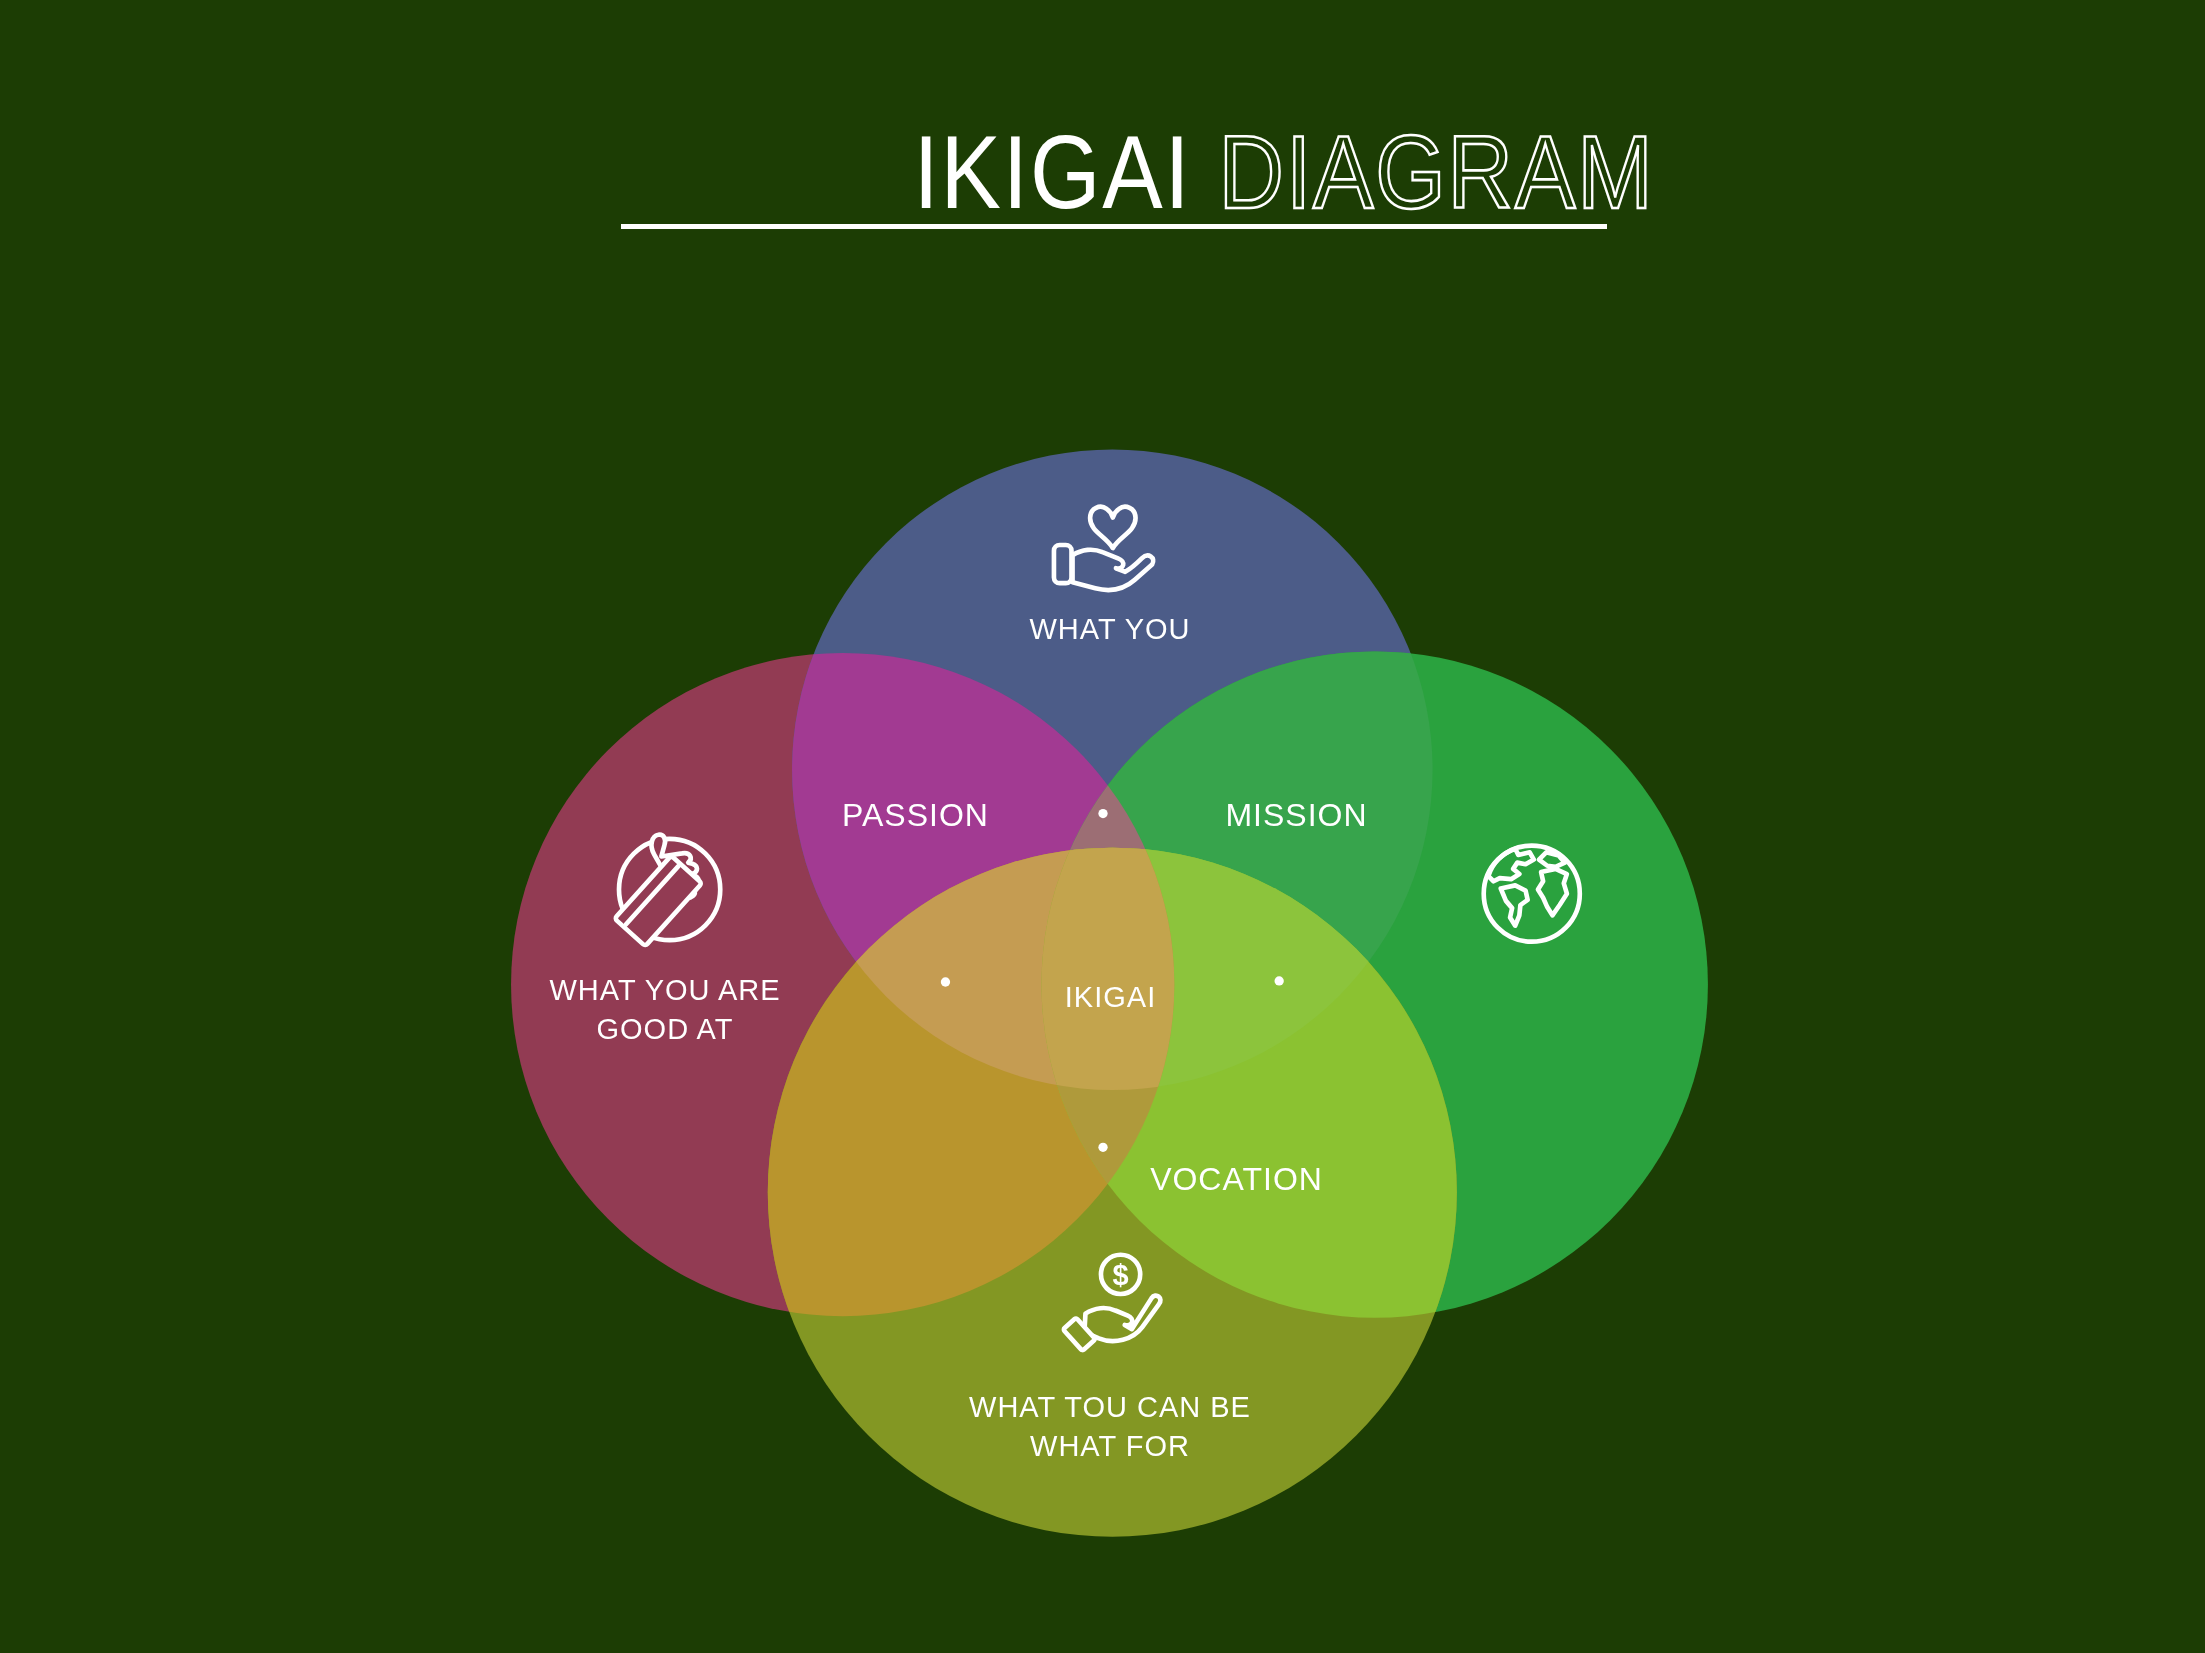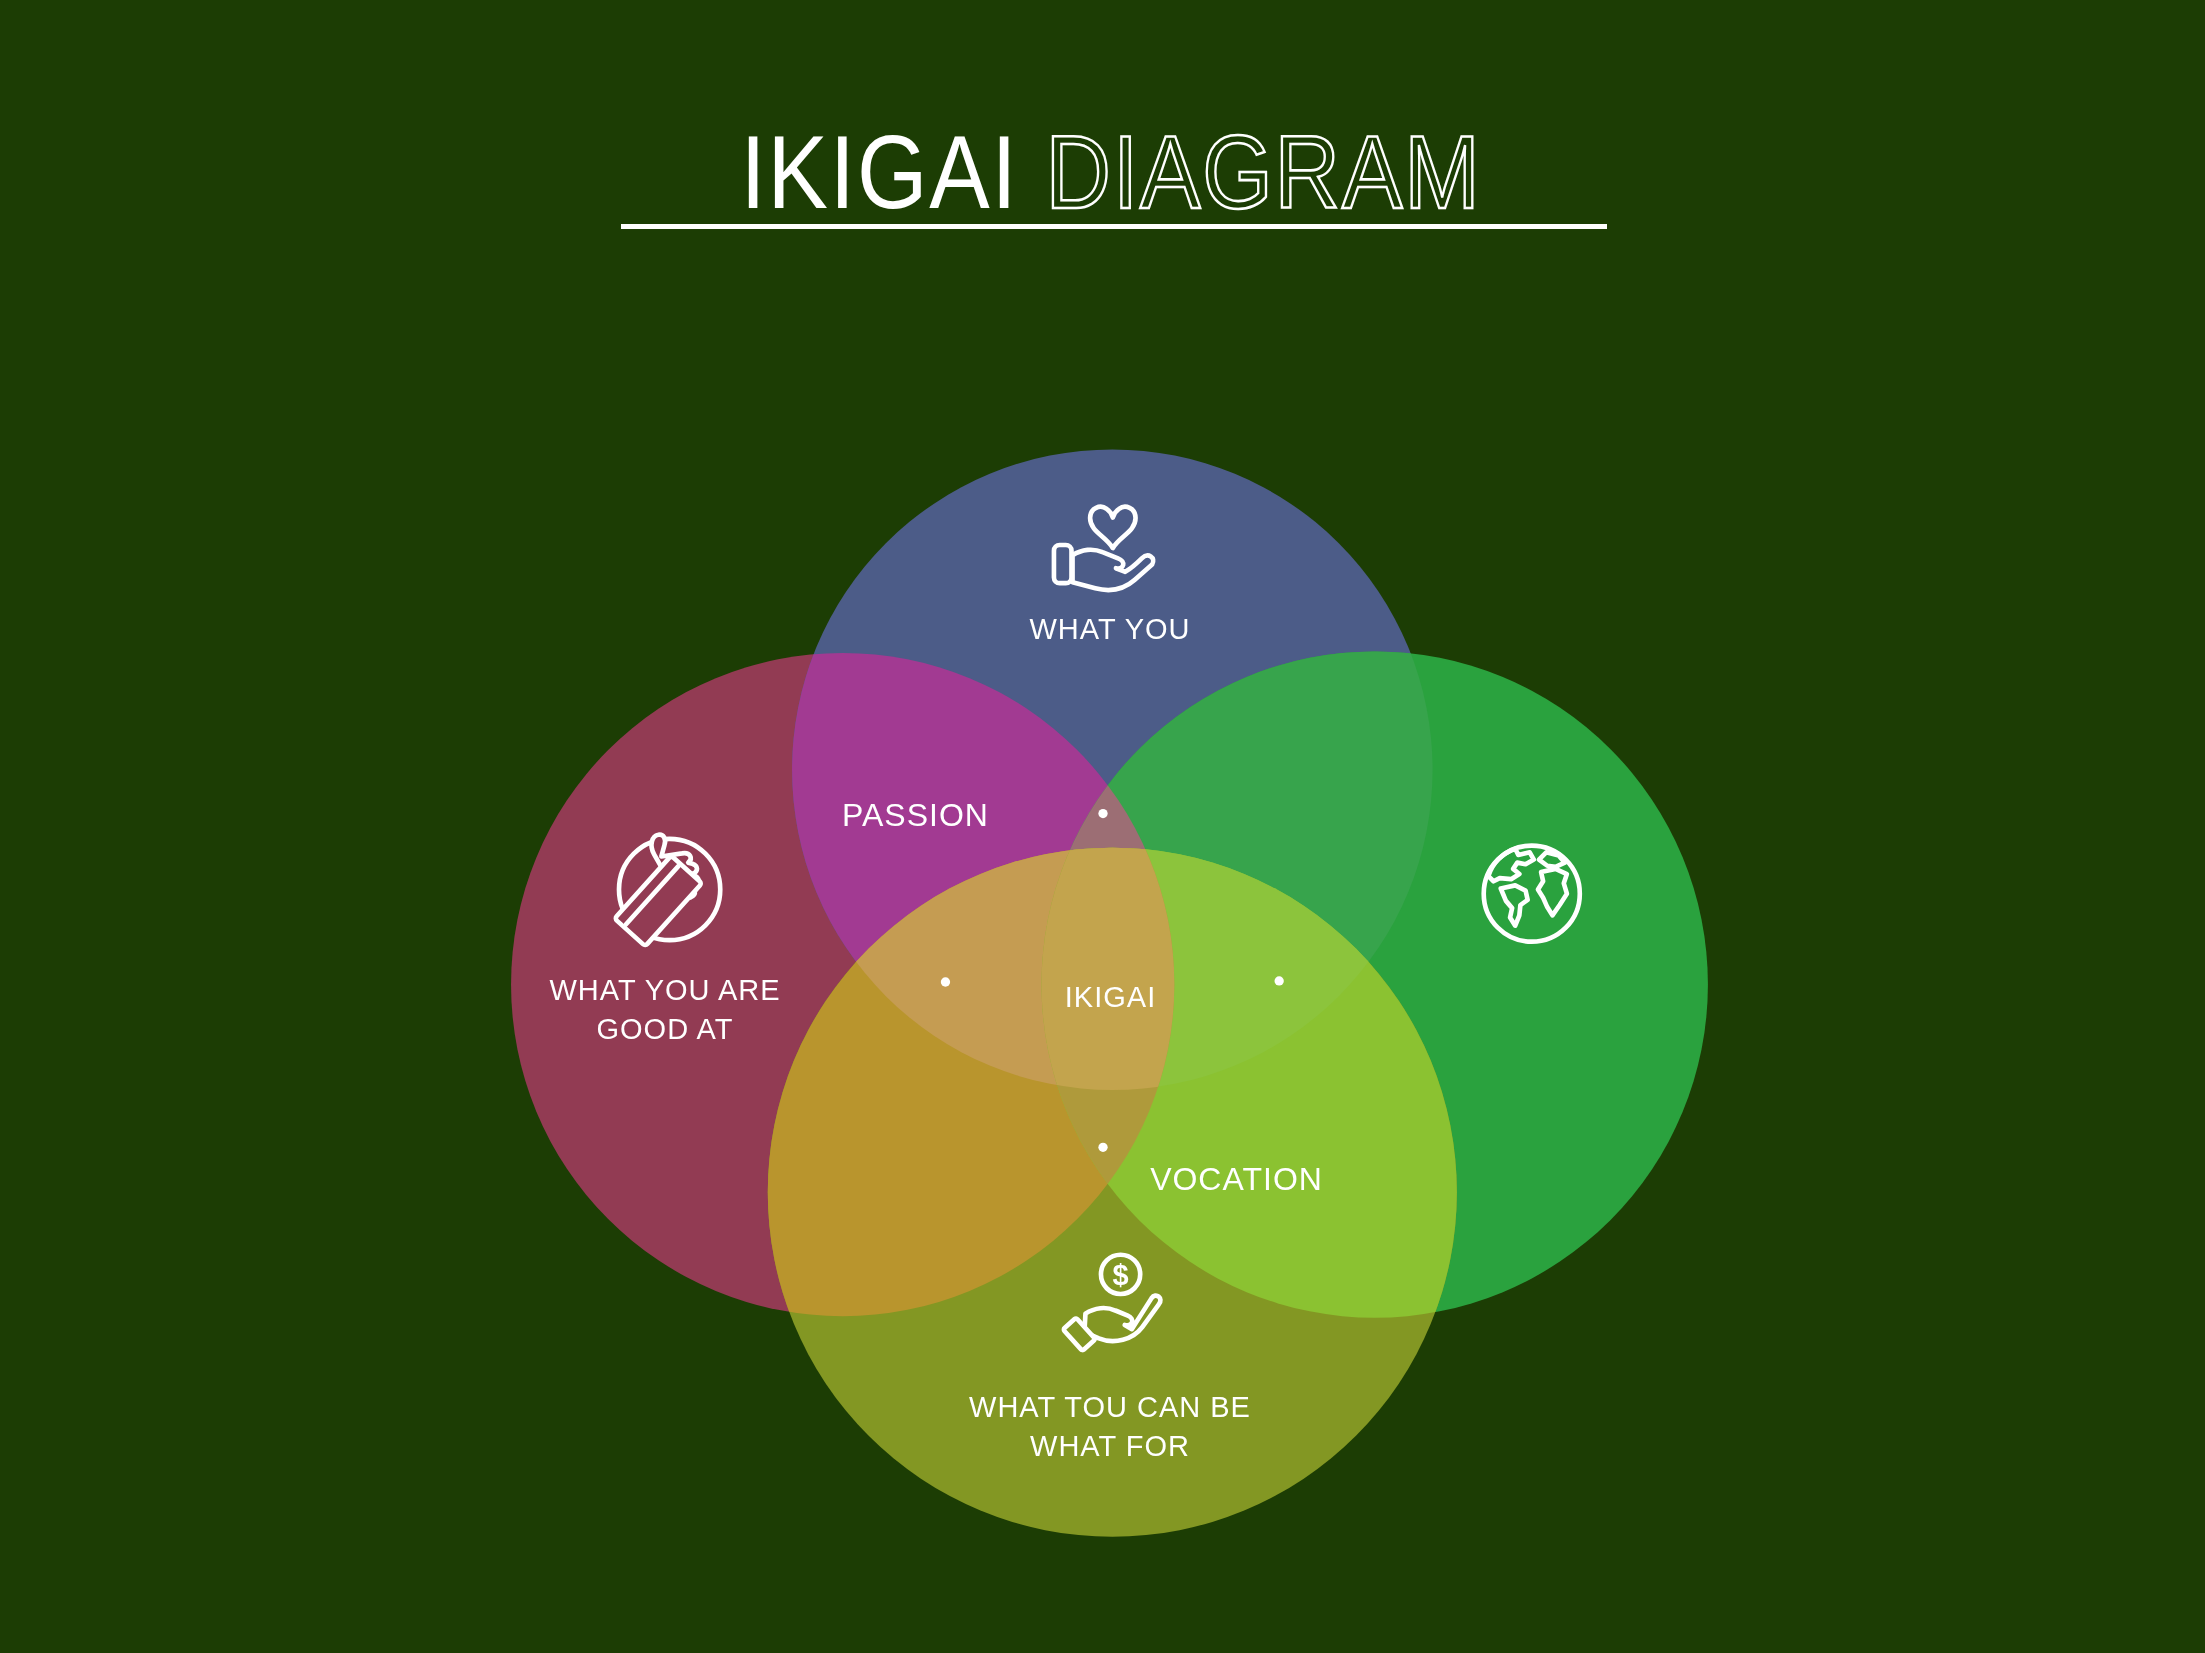--- a/index.html
+++ b/index.html
@@ -1,20 +1,20 @@
 <!DOCTYPE html>
 <html style="font-size:8.3px"><head>
 <meta charset="utf-8">
 <style>
   html,body{margin:0;padding:0;}
   body{width:2205px;height:1653px;background:#1c3d04;overflow:hidden;}
   .canvas{position:relative;width:2205px;height:1653px;font-family:"Liberation Sans",sans-serif;color:#fff;}
   .venn{position:absolute;left:0;top:0;width:2205px;height:1653px;}
   
-  .title-wrap{position:absolute;left:517px;top:121px;width:1188px;text-align:center;white-space:nowrap;}
+  .title-wrap{position:absolute;left:517px;top:121px;width:1188px;text-align:right;white-space:nowrap;}
   .title-inner{display:inline-block;transform:scaleX(0.88);transform-origin:center;
     font-size:103px;line-height:103px;font-weight:400;letter-spacing:2.1px;color:#fff;}
   .title-outline{color:transparent;-webkit-text-stroke:2.6px #ffffff;}
   .title-underline{position:absolute;left:621px;top:224px;width:986px;height:5.2px;background:#ffffff;}
   
   .lbl{position:absolute;text-align:center;color:#fff;}
   .circle-lbl{width:620px;font-size:29px;line-height:39px;letter-spacing:1px;}
   .zone-lbl{width:413px;font-size:32px;line-height:41px;letter-spacing:1px;}
   .ikigai-lbl{width:413px;font-size:29px;line-height:37px;letter-spacing:1px;}
 </style>
@@ -162,17 +162,18 @@
   <div class="lbl circle-lbl" style="left:355px;top:971px;">
     <div>WHAT YOU ARE</div>
     <div>GOOD AT</div>
   </div>
   <div class="lbl circle-lbl" style="left:800px;top:1388px;">
     <div>WHAT TOU CAN BE</div>
     <div>WHAT FOR</div>
   </div>
 
   <div class="lbl zone-lbl" style="left:709px;top:795px;">PASSION</div>
+  <div class="lbl zone-lbl" style="left:1090px;top:795px;">MISSION</div>
   <div class="lbl ikigai-lbl" style="left:904px;top:979px;">IKIGAI</div>
   <div class="lbl zone-lbl" style="left:1030px;top:1159px;">VOCATION</div>
 
 </div>
 
 
 </body></html>

